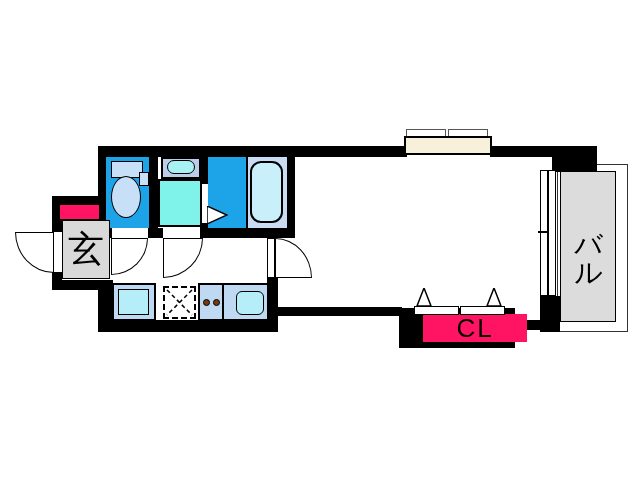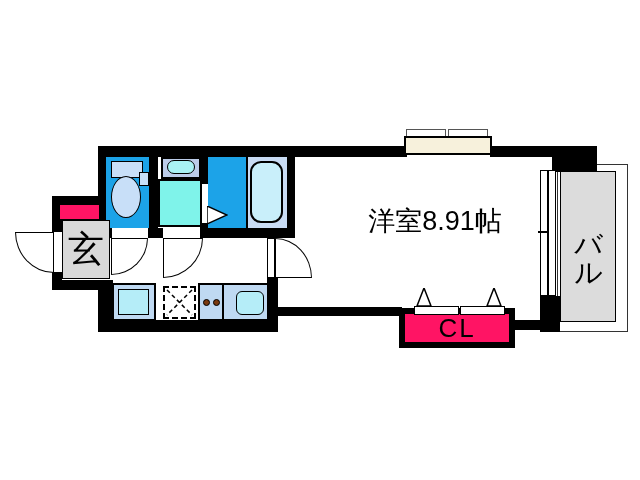--- a/index.html
+++ b/index.html
@@ -94,26 +94,23 @@
       <line x1="2" y1="2" x2="27" y2="27" stroke="#000" stroke-width="1.5" stroke-dasharray="4 3"></line>
       <line x1="27" y1="2" x2="2" y2="27" stroke="#000" stroke-width="1.5" stroke-dasharray="4 3"></line>
     </svg>
   </div>
   <div class="abs" style="left:198px;top:283px;width:71px;height:38px;background:var(--counter-blue);border:2px solid #000;"></div>
   <div class="abs" style="left:222px;top:285px;width:2px;height:34px;background:#000;"></div>
   <div class="abs" style="left:203px;top:299px;width:7px;height:7px;background:var(--burner-brown);border:1px solid #000;border-radius:50%;"></div>
   <div class="abs" style="left:213px;top:299px;width:7px;height:7px;background:var(--burner-brown);border:1px solid #000;border-radius:50%;"></div>
   <div class="abs" style="left:236px;top:291px;width:28px;height:24px;background:var(--sink-cyan);border:1.5px solid #000;border-radius:6px;"></div>
 
-  <div class="abs lbl" style="left:340px;top:204px;width:190px;height:34px;">
-     <span style="font-size:27px;white-space:nowrap;">洋室8.91帖</span>
-  </div>
 
   <div class="abs" style="left:399px;top:308px;width:116px;height:40px;background:#000;"></div>
-  <div class="abs lbl" style="left:405px;top:314px;width:104px;height:28px;background:var(--accent-pink);">
+  <div class="abs lbl" style="left:423px;top:314px;width:104px;height:28px;background:var(--accent-pink);">
      <span style="font-size:26px;letter-spacing:2px;">CL</span>
   </div>
   <div class="abs" style="left:414px;top:306px;width:45px;height:9px;background:#fff;border:1px solid #000;"></div>
   <div class="abs" style="left:460px;top:306px;width:45px;height:9px;background:#fff;border:1px solid #000;"></div>
   <div class="abs" style="left:416px;top:288px;">
     <svg width="16" height="19">
         <polygon points="8,0 15,18 1,18" fill="#fff" stroke="#000" stroke-width="1.5"></polygon>
       </svg>
   </div>
   <div class="abs" style="left:486px;top:288px;">

